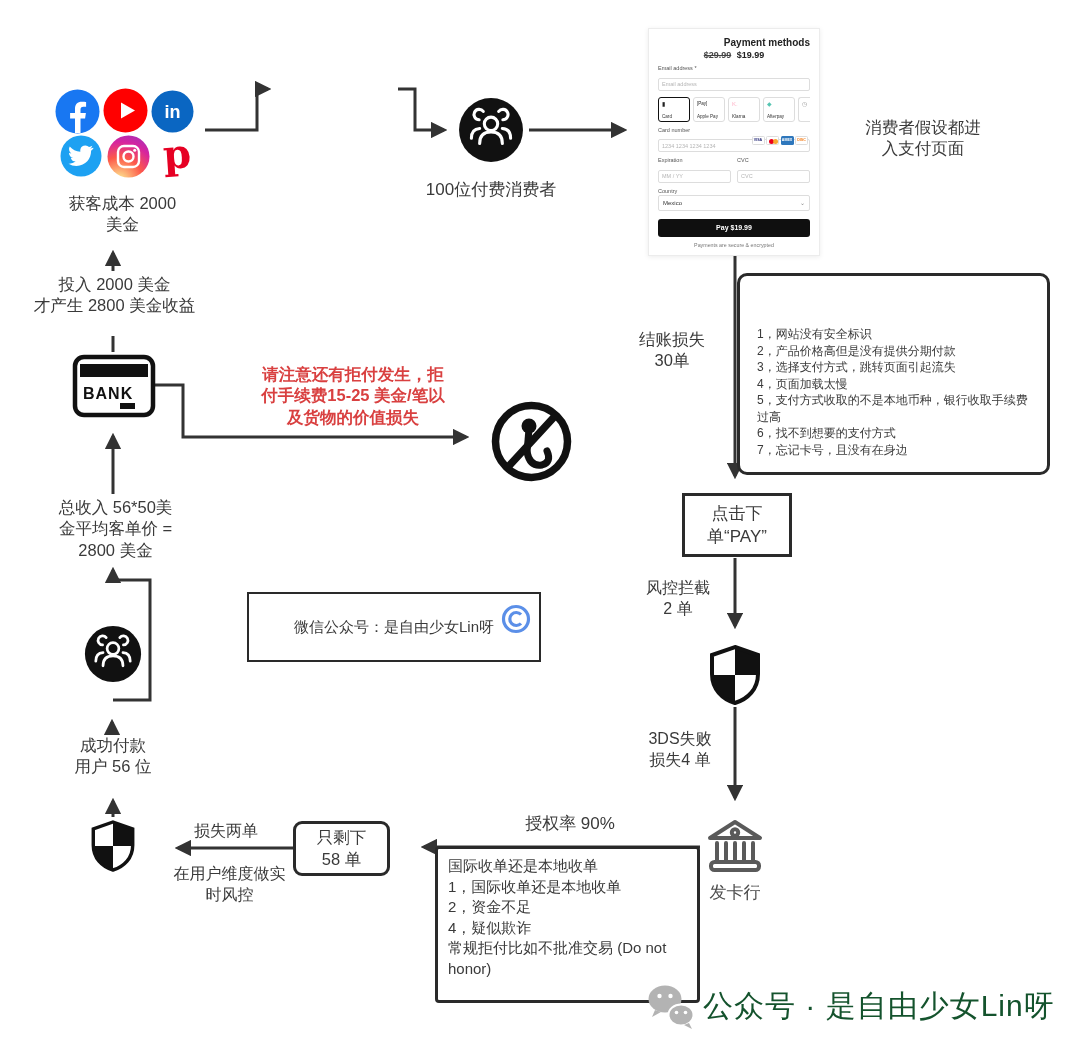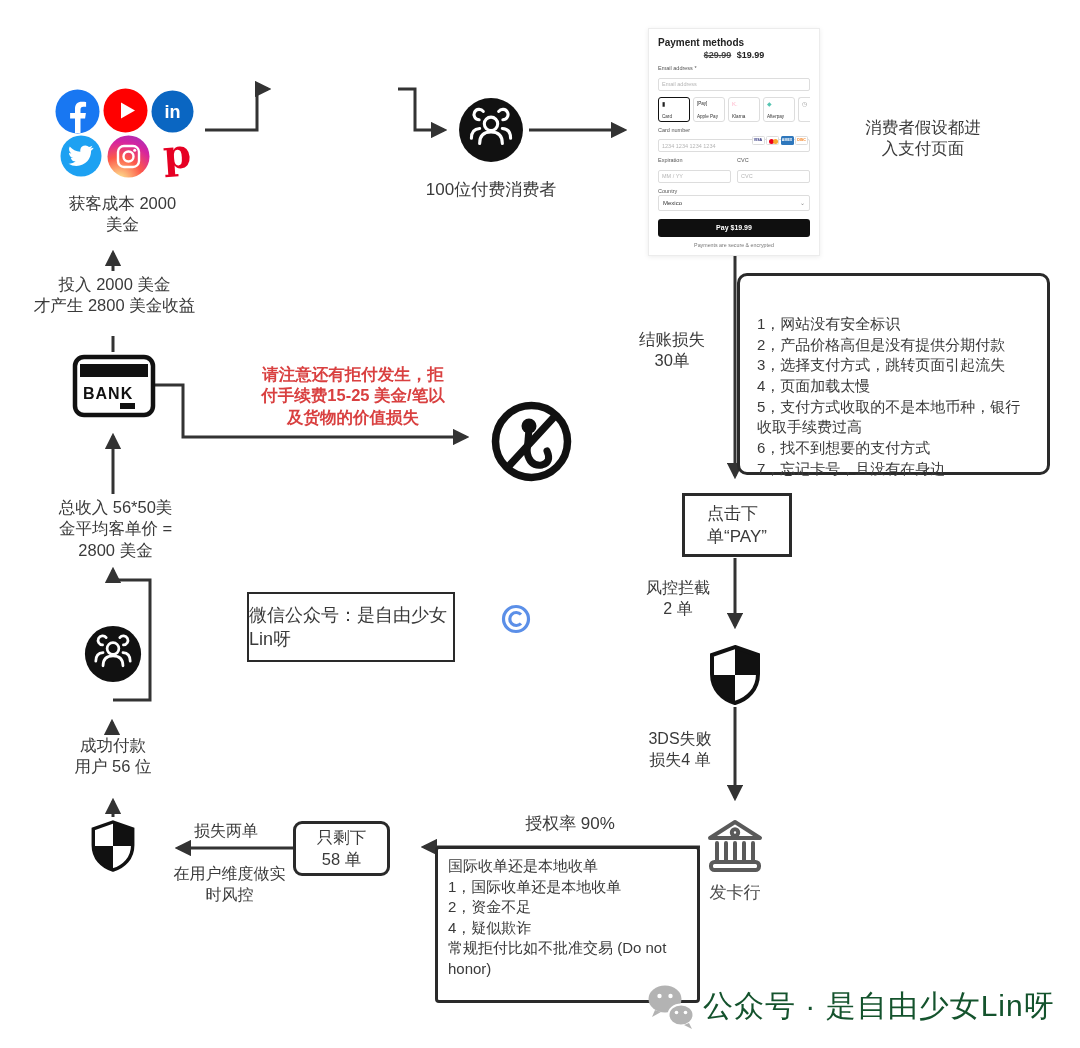--- a/index.html
+++ b/index.html
@@ -9,29 +9,29 @@
   .ico{position:absolute;}
   .txt{position:absolute;text-align:center;color:#3a3a3a;font-size:16.5px;line-height:1.3;
        white-space:pre-line;}
   .txt.small{font-size:16px;}
   .red{color:#d94040;font-weight:bold;}
   .box{position:absolute;border:3px solid #2a2a2a;background:#fff;box-sizing:border-box;
        display:flex;align-items:center;justify-content:center;color:#3a3a3a;}
   .listbox{position:absolute;border:3px solid #2a2a2a;background:#fff;box-sizing:border-box;
        border-radius:10px;color:#3a3a3a;}
   .listbox .li{white-space:normal;}
-  .checkout{left:737px;top:273px;width:313px;height:202px;padding:38px 12px 8px 17px;
-       font-size:15px;line-height:1.38;}
+  .checkout{left:737px;top:273px;width:313px;height:202px;padding:50px 12px 8px 17px;
+       font-size:12px;line-height:1.38;}
   .factors{left:435px;top:846px;width:265px;height:157px;border-radius:4px;
        padding:7px 10px;font-size:15px;line-height:1.37;}
   .wm{position:absolute;color:#14532d;font-size:30px;letter-spacing:1px;z-index:6;}
   
   .pf{position:absolute;left:648px;top:28px;width:172px;background:#fff;border:1px solid #ececec;
       box-shadow:0 1px 5px rgba(0,0,0,.08);padding:8px 9px 7px;box-sizing:border-box;color:#222;z-index:2;}
-  .pf-title{font-size:10px;font-weight:bold;text-align:left;}
+  .pf-title{font-size:10px;font-weight:bold;text-align:right;}
   .pf-price{font-size:9px;font-weight:bold;text-align:center;margin-top:2px;}
   .pf-price .orig{text-decoration:line-through;color:#444;font-weight:600;margin-right:3px;}
   .pf-label{font-size:5.5px;color:#555;margin-top:5px;margin-bottom:1px;}
   .pf-input{height:13px;width:100%;border:1px solid #ddd;border-radius:2px;font-size:5.5px;
       padding:0 3px;box-sizing:border-box;color:#333;font-family:"Liberation Sans",sans-serif;position:relative;}
   .pf-input::placeholder{color:#b5b5b5;}
   .pf-tabs{display:flex;gap:3px;margin-top:6px;overflow:hidden;}
   .pf-tab{flex:0 0 32px;height:25px;border:1px solid #ddd;border-radius:3px;box-sizing:border-box;
       padding:3px 3px 2px;display:flex;flex-direction:column;justify-content:space-between;}
   .pf-tab.sel{border:1.5px solid #111;}
@@ -180,21 +180,21 @@
 及货物的价值损失</div>
 
   <svg class="ico" style="left:489px;top:399px" width="85" height="85" viewBox="0 0 85 85">
     <circle cx="42.5" cy="42.5" r="36" fill="none" stroke="#111" stroke-width="7.5"></circle>
     <circle cx="40" cy="27" r="7.5" fill="#111"></circle>
     <path d="M40 30 L38 53" stroke="#111" stroke-width="7" stroke-linecap="round" fill="none"></path>
     <path d="M38 53 Q41 68 53 66 Q63 63 58 52" stroke="#111" stroke-width="7" fill="none" stroke-linecap="round"></path>
     <path d="M66 17 L19 68" stroke="#111" stroke-width="7.5" stroke-linecap="round"></path>
   </svg>
 
-  <div class="box" style="left:247px;top:592px;width:208px;height:70px;border-width:2.5px;font-size:18px;">微信公众号：是自由少女Lin呀</div>
+  <div class="box" style="left:247px;top:592px;width:294px;height:70px;border-width:2.5px;font-size:15px;">微信公众号：是自由少女Lin呀</div>
   <svg class="ico" style="left:501px;top:604px" width="30" height="30" viewBox="0 0 30 30">
     <circle cx="15" cy="15" r="12.5" fill="none" stroke="#5b8fe8" stroke-width="3.2"></circle>
     <path d="M20 10.5 a6.5 6.5 0 1 0 0 9" fill="none" stroke="#5b8fe8" stroke-width="3.2"></path>
   </svg>
 
 
   <svg class="ico" style="left:458px;top:97px" width="66" height="66" viewBox="0 0 64 64">
     <circle cx="32" cy="32" r="31" fill="#111"></circle>
     <g stroke="#fff" stroke-width="3" fill="none" stroke-linecap="round">
       <circle cx="32" cy="26" r="6.5"></circle>
@@ -277,21 +277,21 @@
   <div class="listbox checkout">
     <div class="li">1，网站没有安全标识</div>
     <div class="li">2，产品价格高但是没有提供分期付款</div>
     <div class="li">3，选择支付方式，跳转页面引起流失</div>
     <div class="li">4，页面加载太慢</div>
     <div class="li">5，支付方式收取的不是本地币种，银行收取手续费过高</div>
     <div class="li">6，找不到想要的支付方式</div>
     <div class="li">7，忘记卡号，且没有在身边</div>
   </div>
 
-  <div class="box" style="left:682px;top:493px;width:110px;height:64px;font-size:17px;
+  <div class="box" style="left:682px;top:493px;width:110px;height:64px;font-size:17px;text-align:center;
        white-space:pre-line;">点击下
 单“PAY”</div>
 
   <div class="txt small" style="left:626px;top:578px;width:104px;">风控拦截
 2 单</div>
 
   <svg class="ico" style="left:707px;top:644px" width="56" height="62" viewBox="0 0 56 62">
     <defs>
         <clipPath id="sh1">
           <path d="M28 3 L51 11 V30 C51 45 41 55 28 59 C15 55 5 45 5 30 V11 Z"></path>

